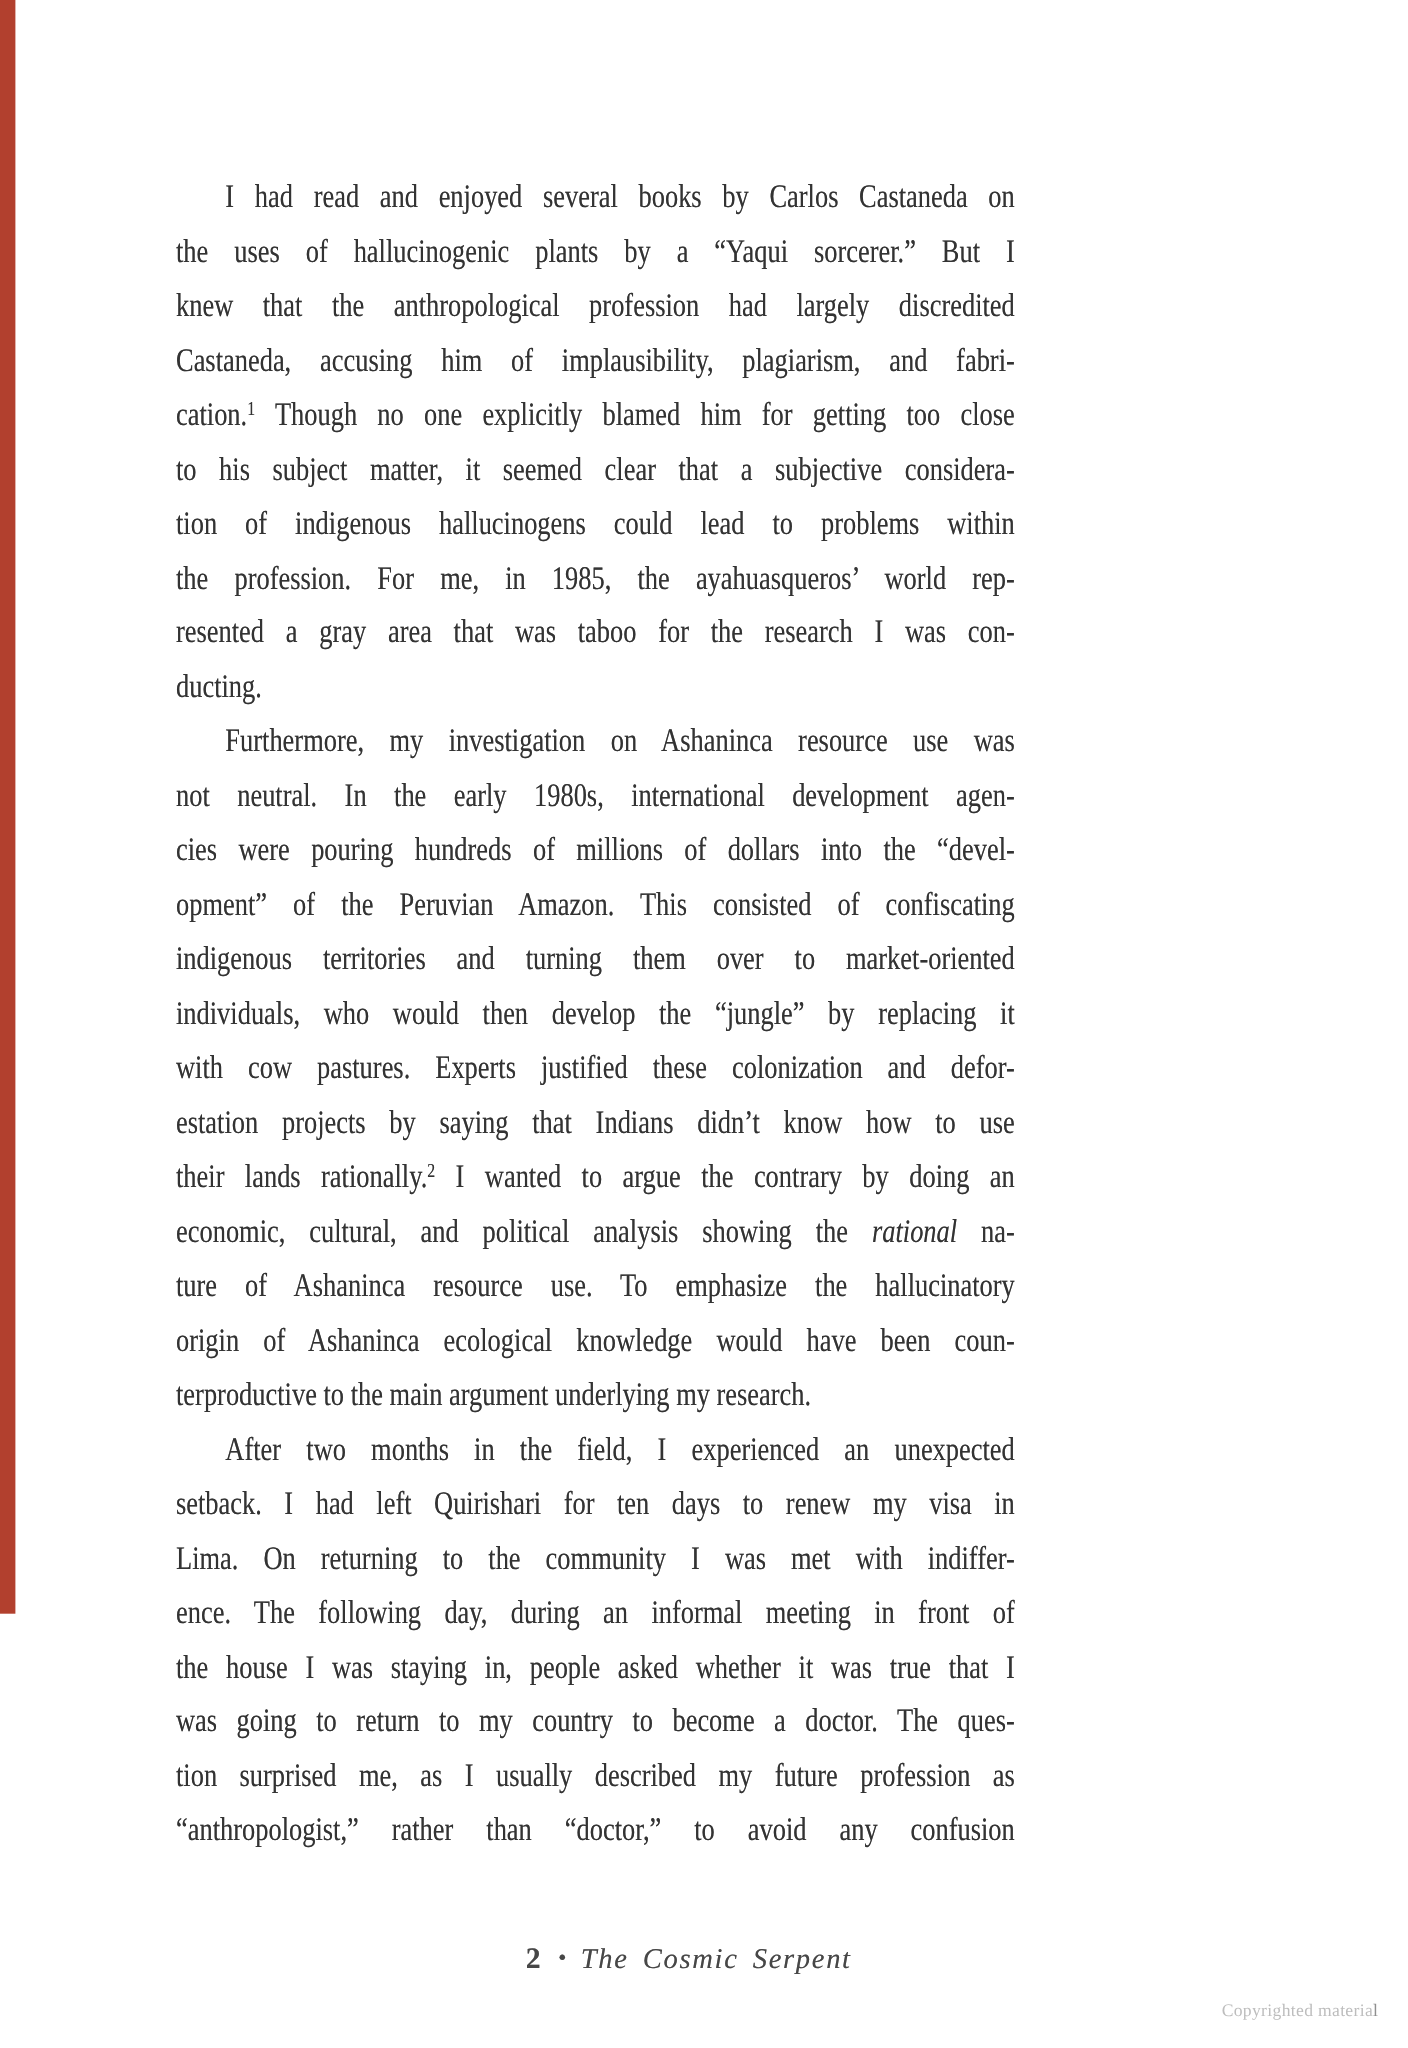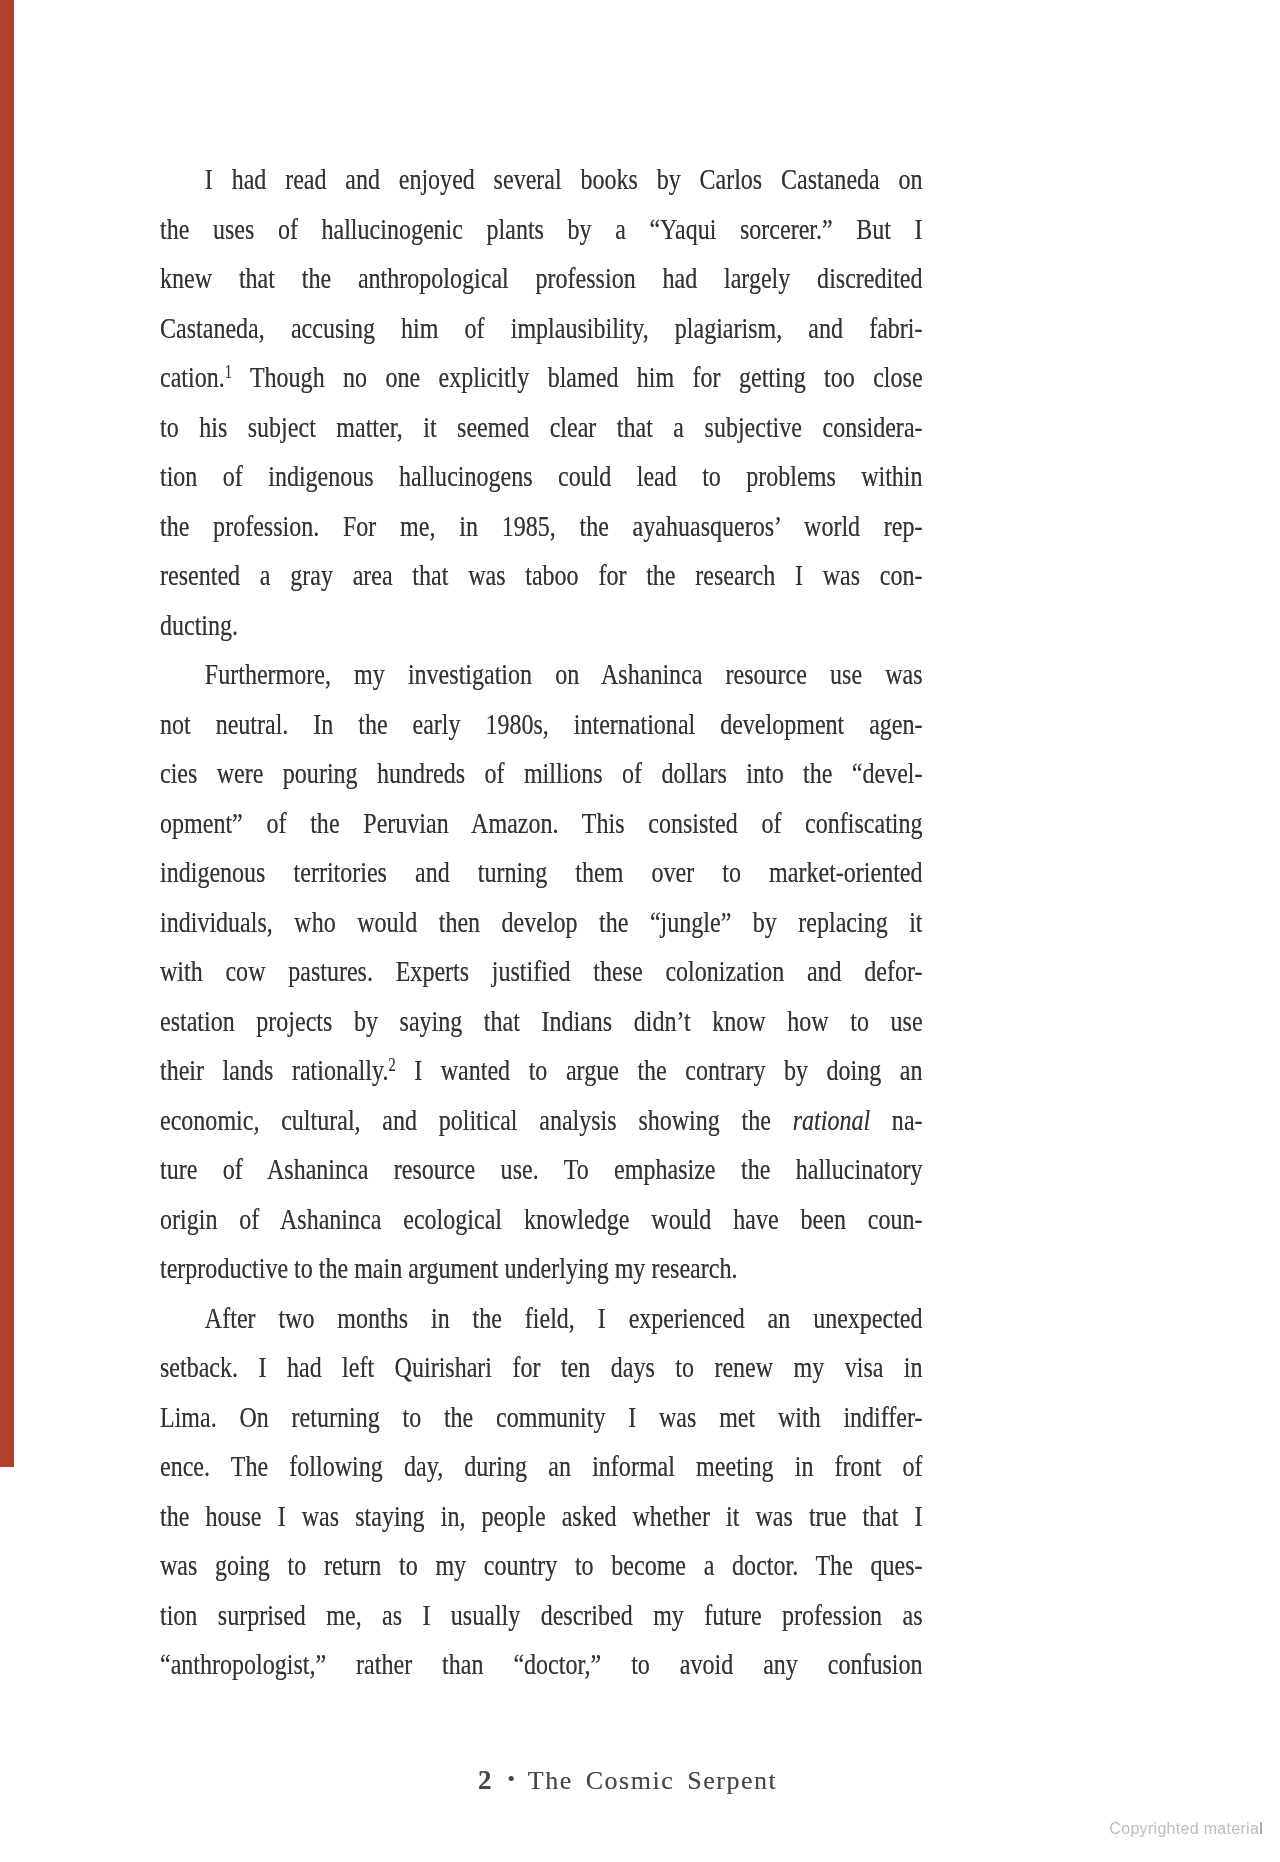--- a/index.html
+++ b/index.html
@@ -63,31 +63,32 @@
     font-size: 27px;
     letter-spacing: 1px;
   }
   .footer .dot {
     font-size: 21px;
     margin: 0 13px 0 15px;
     transform: translateY(-3px);
     display: inline-block;
   }
   .footer .booktitle {
+    font-style: italic;
     font-size: 26px;
     letter-spacing: 1.5px;
     word-spacing: 5px;
     margin-top: 24px;
   }
 
   
   .watermark {
     position: absolute;
-    right: 17px; top: 1820px;
-    font-family: Liberation Sans, sans-serif;
+    right: 27px; top: 1820px;
+    font-family: Liberation Serif, serif;
     font-size: 16px;
     color: #bdbdbd;
     letter-spacing: 0.3px;
   }
   .watermark .wm-last { color: #8f8f8f; }
 </style>
 </head>
 <body>
 
 <div class="page" style="background: rgb(255, 255, 255);">

